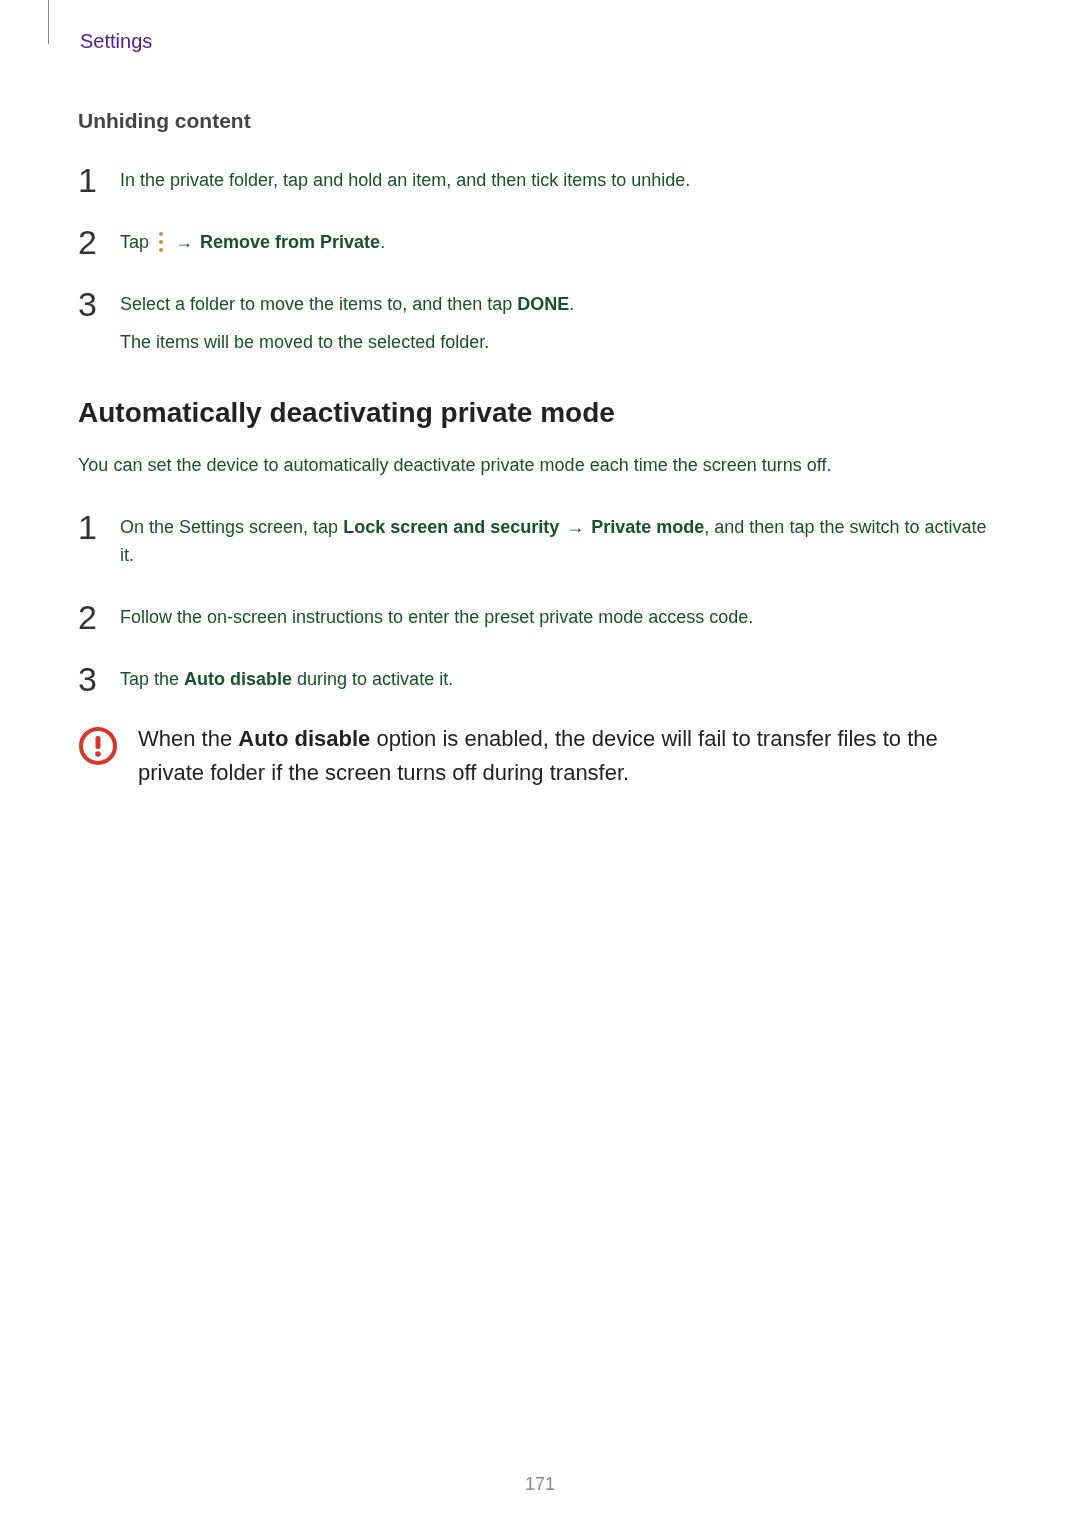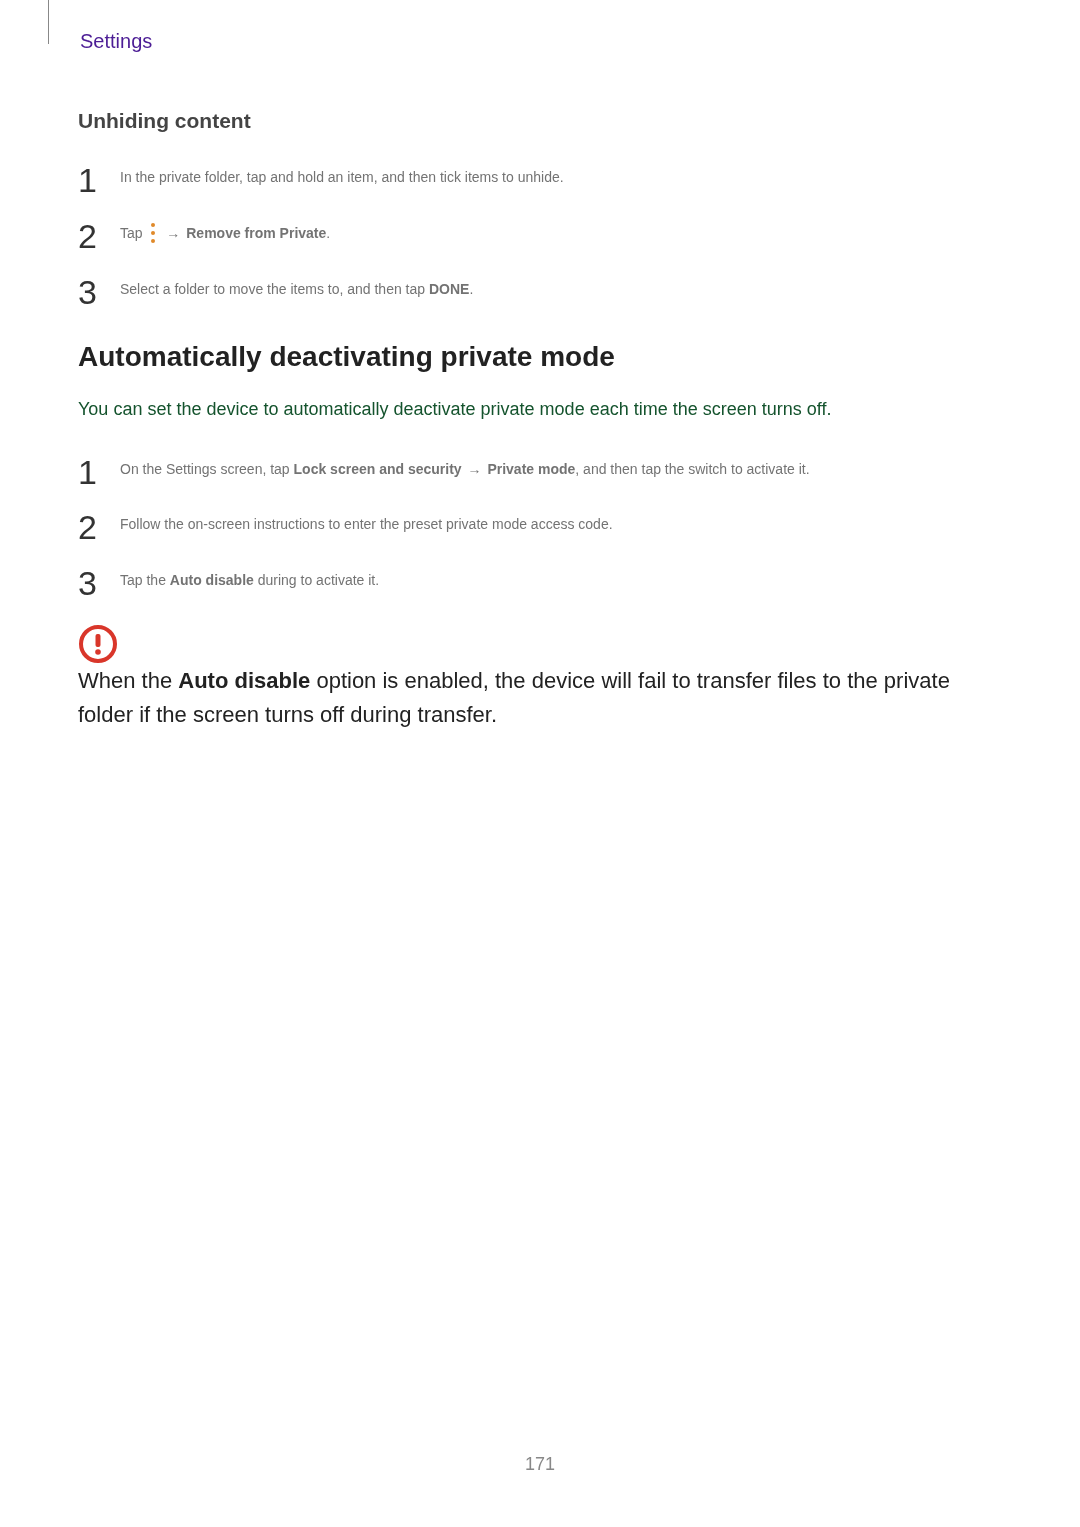--- a/index.html
+++ b/index.html
@@ -46,23 +46,23 @@
       font-size: 34px;
       font-weight: 500;
       color: #333;
       width: 42px;
       flex-shrink: 0;
       line-height: 1;
       padding-top: 2px;
       font-family: Arial, sans-serif;
     }
     .step-body {
-      font-size: 14px;
+      font-size: 18px;
       line-height: 1.55;
-      color: #737373;
+      color: #14532d;
       padding-top: 6px;
     }
     .step-body p { margin-bottom: 10px; }
     .section-heading {
       font-size: 28px;
       font-weight: bold;
       color: #222;
       margin-top: 30px;
       margin-bottom: 23px;
     }
@@ -88,37 +88,36 @@
       display: block;
       width: 4px;
       height: 4px;
       border-radius: 50%;
       background: #e08a2a;
     }
     .callout {
       display: flex;
       align-items: flex-start;
       margin-top: 8px;
-      flex-direction: column;
     }
     .callout-icon {
       width: 40px;
       height: 40px;
       flex-shrink: 0;
       margin-right: 20px;
       margin-top: 4px;
     }
     .callout-text {
       font-size: 22px;
       line-height: 1.55;
       color: #222;
     }
     .page-number {
       position: absolute;
-      bottom: 52px;
+      bottom: 32px;
       left: 0;
       right: 0;
       text-align: center;
       font-size: 18px;
       color: #888;
     }
   </style>
 </head>
 <body>
 
@@ -145,20 +144,21 @@
             </span><span class="arrow"> → </span><span class="bold">Remove from Private</span><span>.</span>
         </p>
       </div>
     </li>
     <li class="step-item">
       <div class="step-num">3</div>
       <div class="step-body">
         <p>
           <span>Select a folder to move the items to, and then tap </span><span class="bold">DONE</span><span>.</span>
         </p>
+        <p>The items will be moved to the selected folder.</p>
       </div>
     </li>
   </ol>
 
   <div class="section-heading">Automatically deactivating private mode</div>
   <div class="intro-text">You can set the device to automatically deactivate private mode each time the screen turns off.</div>
 
   <ol class="step-list">
     <li class="step-item">
       <div class="step-num">1</div>

